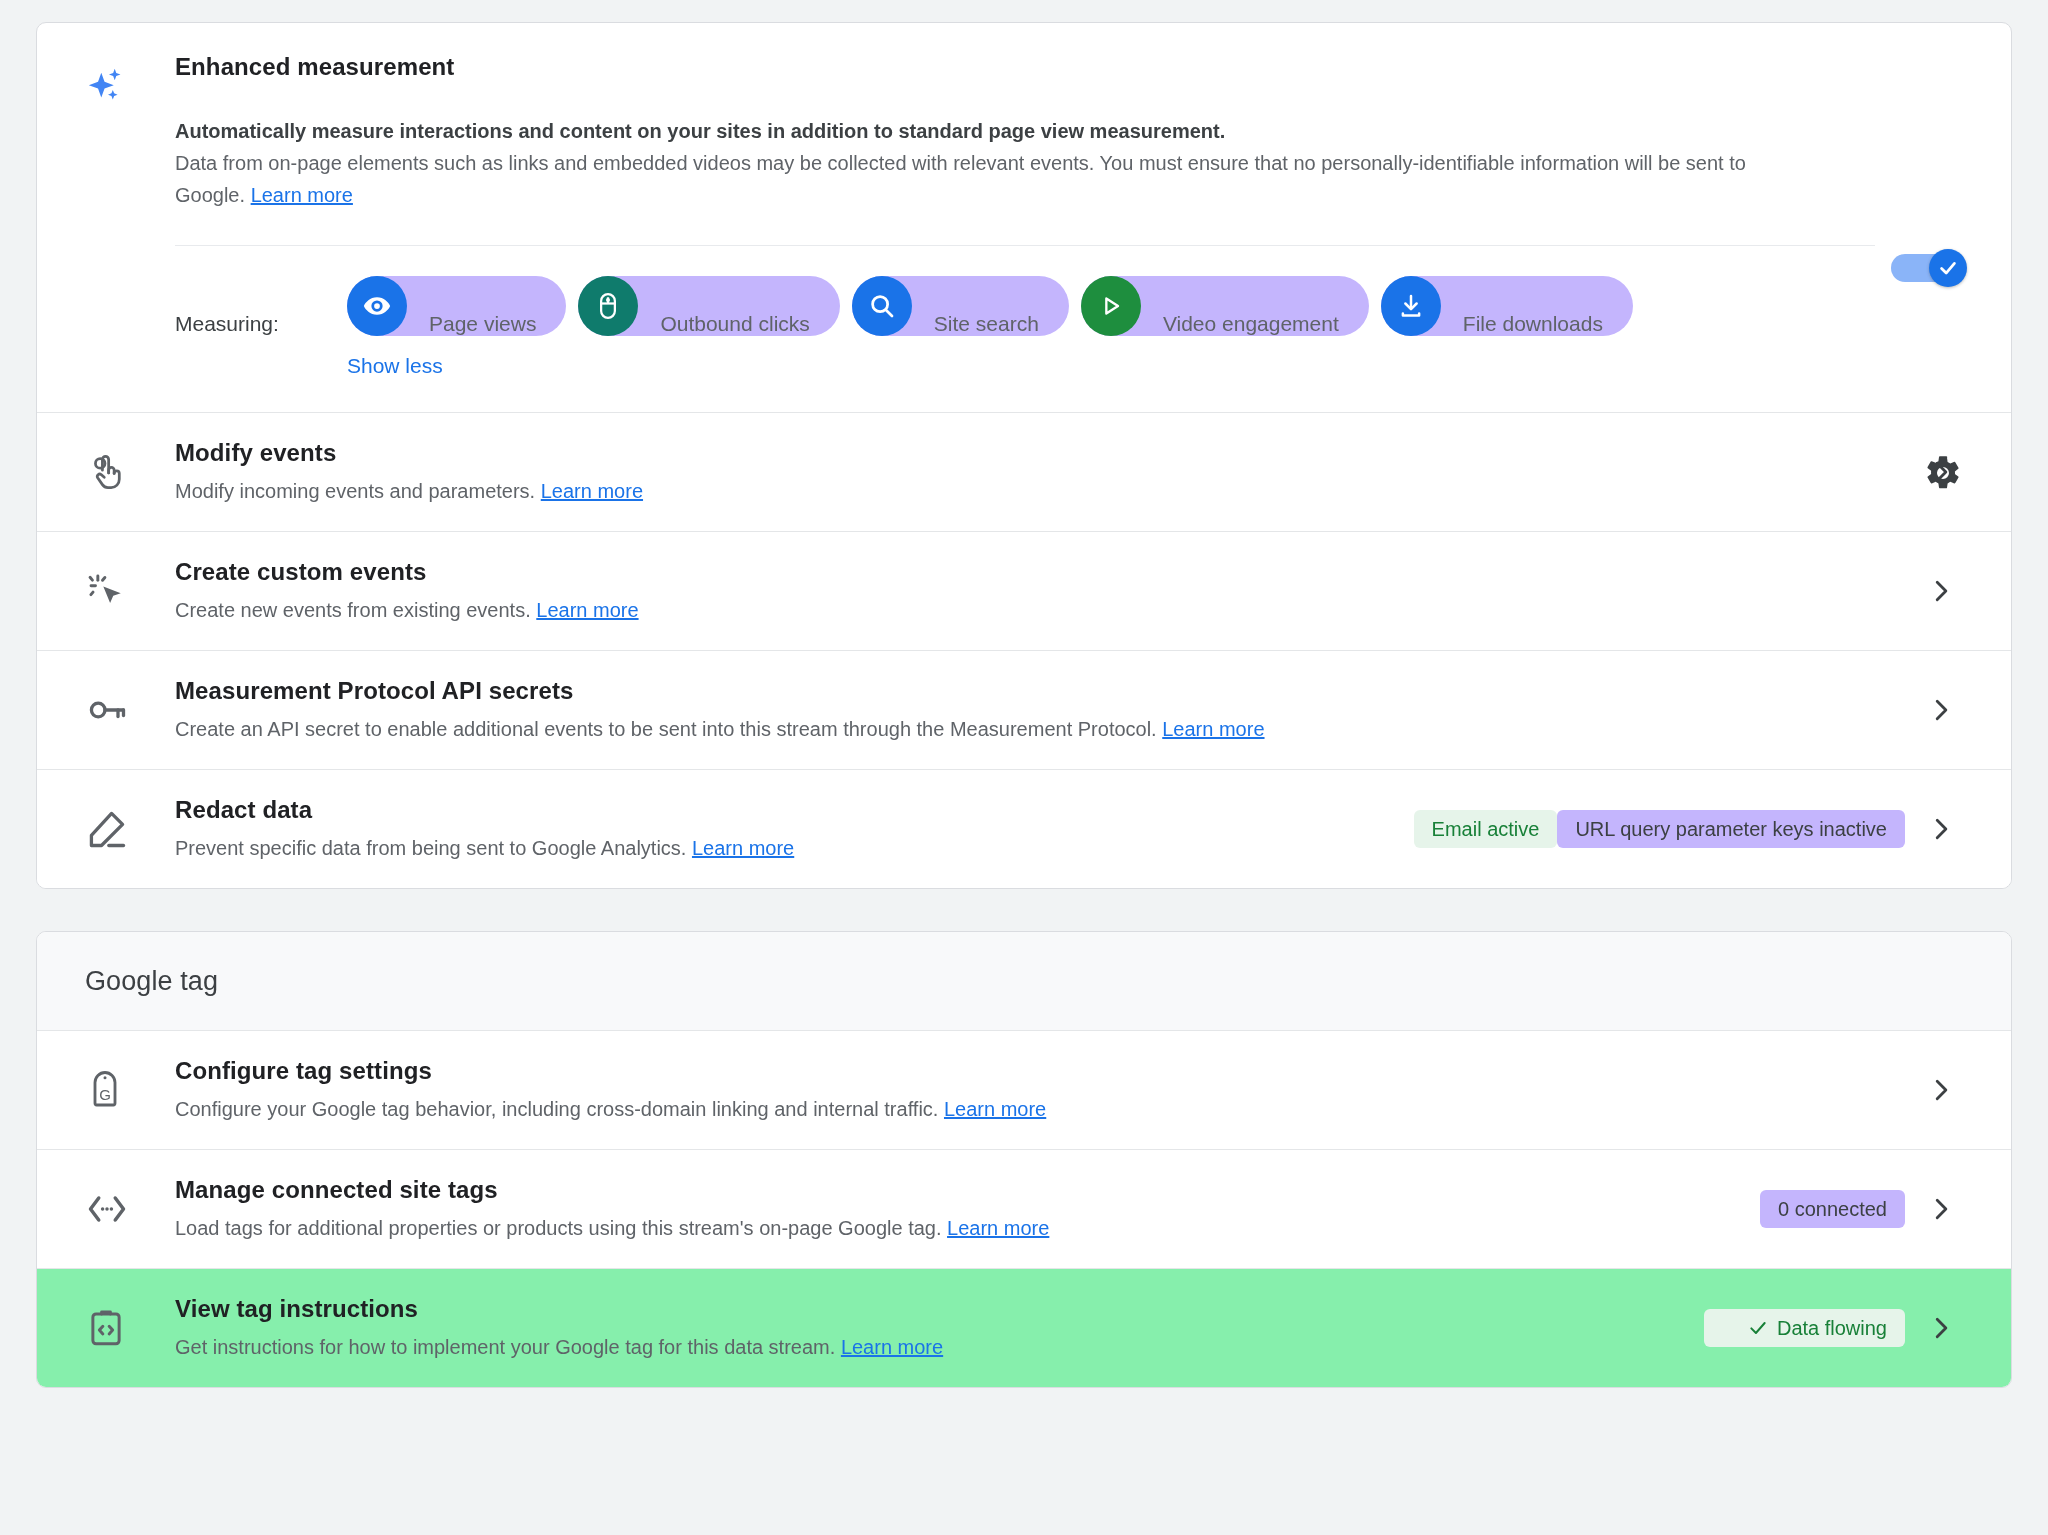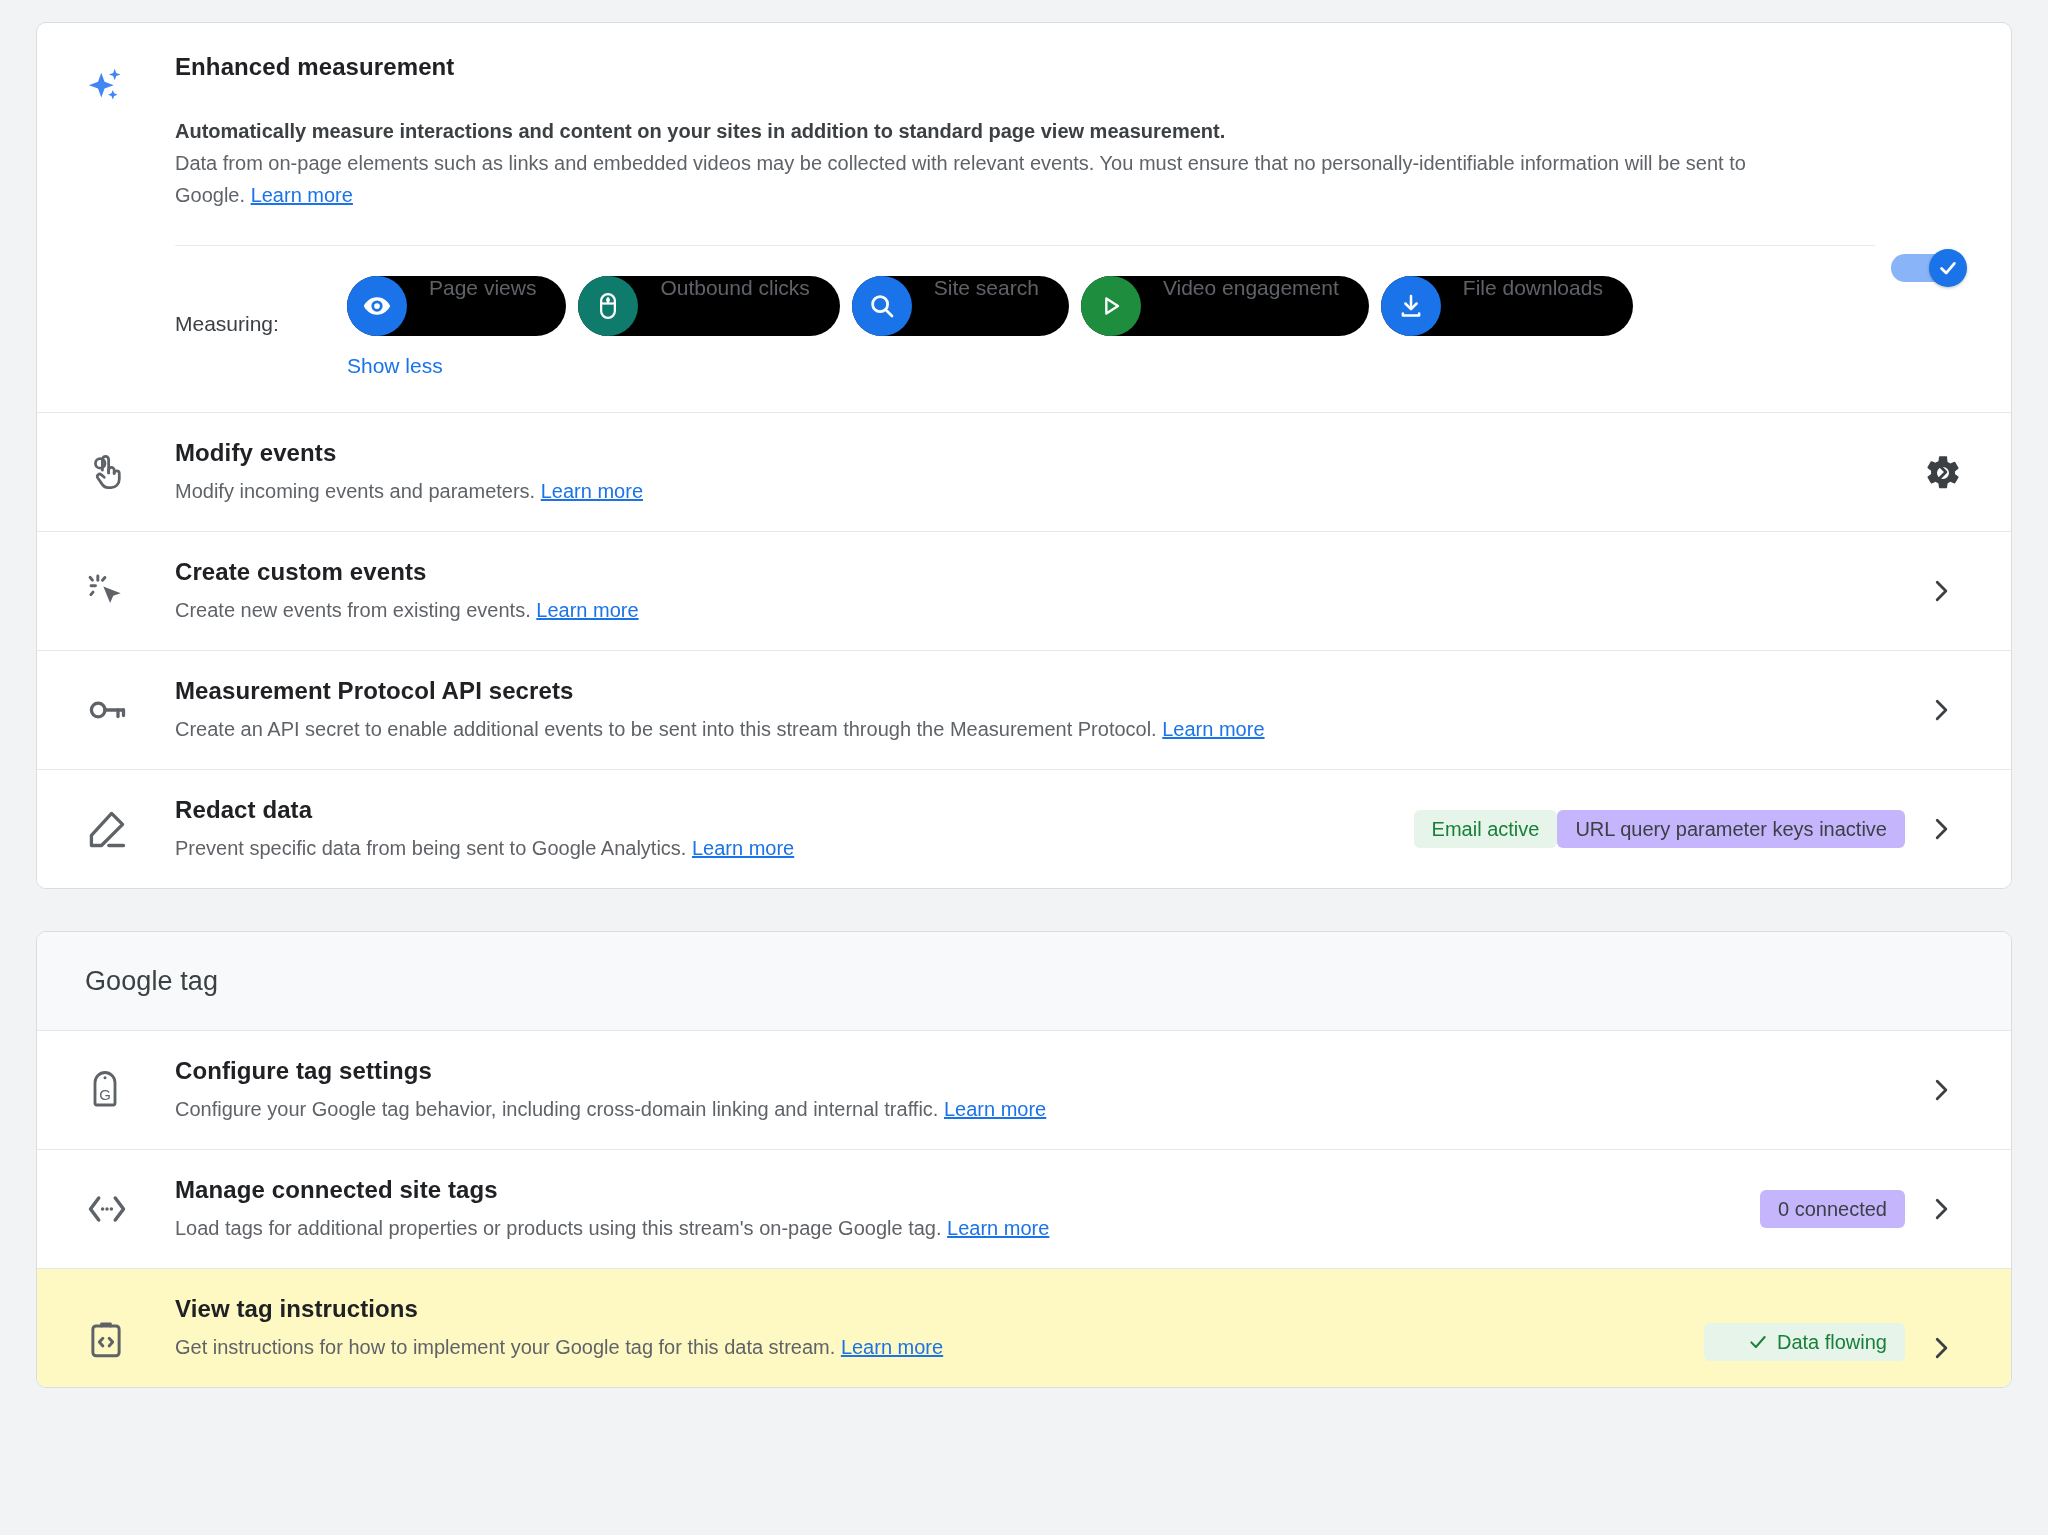--- a/index.html
+++ b/index.html
@@ -105,22 +105,22 @@
     flex: 1 1 auto;
     min-width: 0;
   }
   .chips {
     display: flex;
     flex-wrap: wrap;
     gap: 12px;
   }
   .chip {
     display: inline-flex;
-    align-items: flex-start;
-    background: #000000;
+    align-items: flex-end;
+    background: #c4b5fd;
     border-radius: 30px;
     height: 60px;
     padding-right: 30px;
     cursor: pointer;
   }
   .chip-icon {
     width: 60px;
     height: 60px;
     border-radius: 50%;
     flex: 0 0 60px;
@@ -188,21 +188,21 @@
   .row {
     display: flex;
     align-items: center;
     padding: 26px 48px;
     border-bottom: 1px solid #e4e6e8;
     min-height: 58px;
     cursor: pointer;
     background: #fff;
   }
   .row:last-child { border-bottom: none; }
-  .row.shaded { background: #fef9c3; align-items: flex-end; }
+  .row.shaded { background: #86efac; }
   .row-icon {
     width: 90px;
     flex: 0 0 90px;
     display: flex;
     align-items: center;
     color: #5f6368;
   }
   .row-main {
     flex: 1 1 auto;
     min-width: 0;

